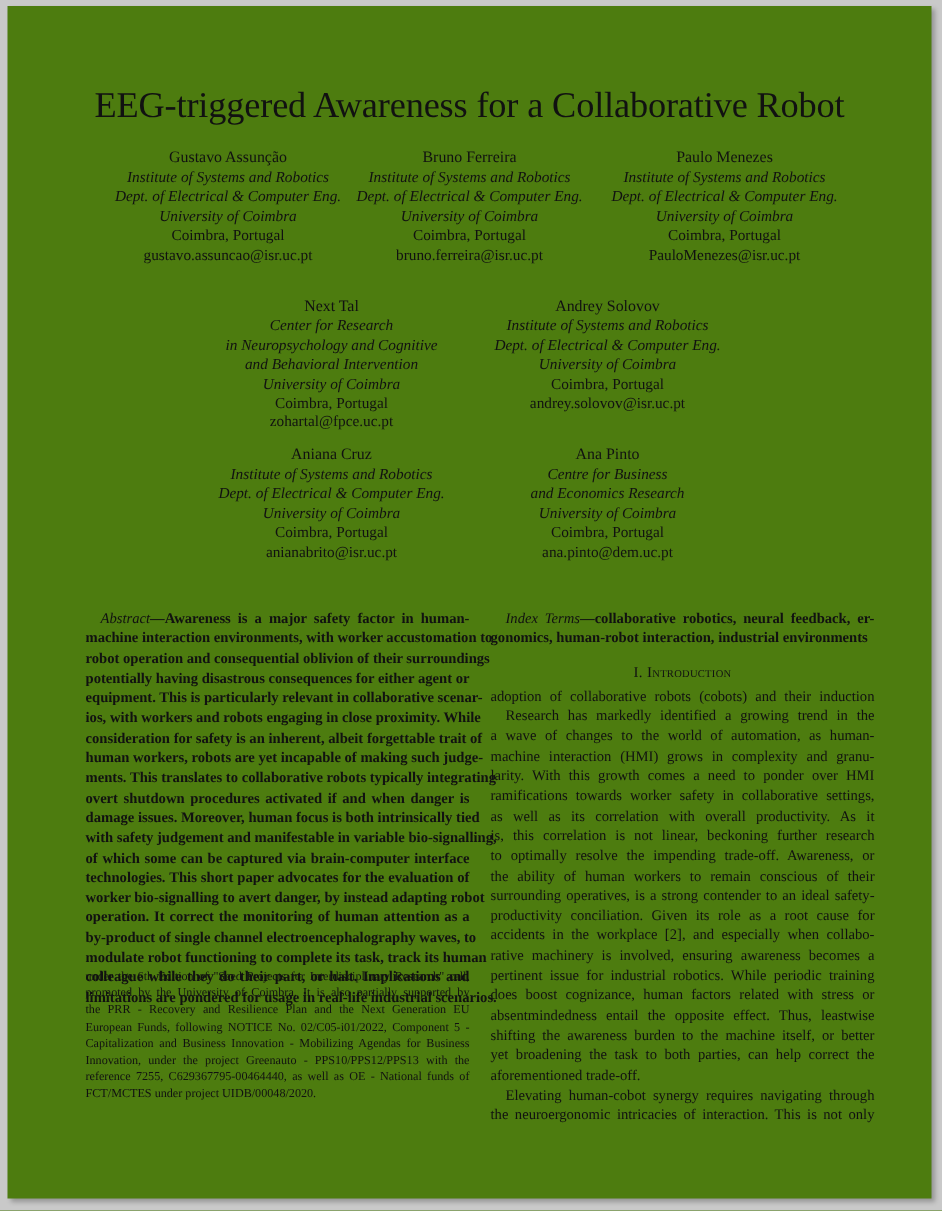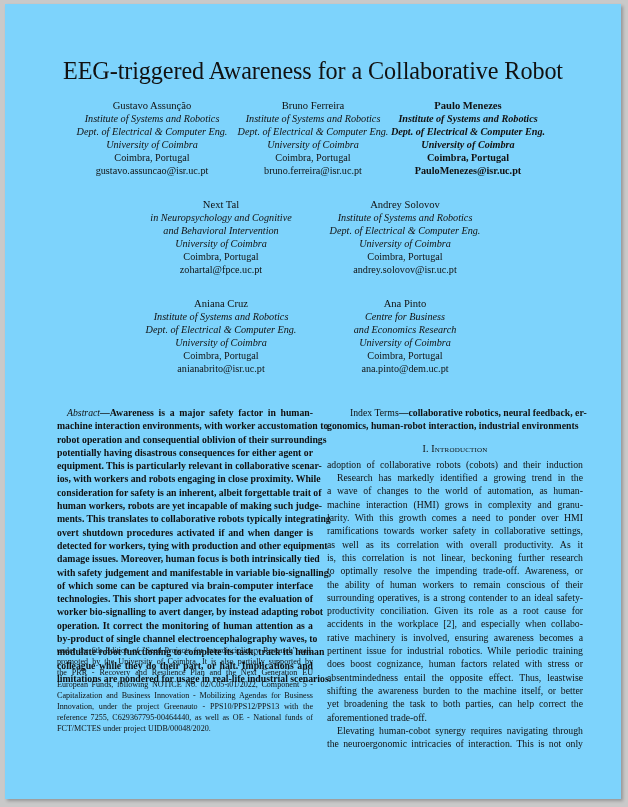--- a/index.html
+++ b/index.html
@@ -2,21 +2,21 @@
 <html><head>
 <meta charset="utf-8">
 <style>
   html, body { margin:0; padding:0; }
   body {
     width:628px; height:807px; background:#c9c9c9; position:relative; overflow:hidden;
     font-family:"Liberation Serif", "DejaVu Serif", serif; color:#111;
   }
   .page {
     position:absolute; left:5px; top:4px; width:616px; height:795px;
-    background:#7dd3fc;
+    background:#4d7c0f;
     box-shadow: 2px 2px 3px rgba(0,0,0,0.25);
   }
   .title {
     position:absolute; left:0; width:616px; top:53px; text-align:center;
     font-size:24.2px; letter-spacing:-0.1px; line-height:28px; color:#111;
   }
   .author {
     position:absolute; text-align:center; font-size:10.2px; line-height:12.9px;
   }
   .author .name { font-size:10.6px; }
@@ -49,31 +49,32 @@
     <div>gustavo.assuncao@isr.uc.pt</div>
   </div>
   <div class="author" style="left:213px; top:96px; width:190px;">
     <div class="name">Bruno Ferreira</div>
     <div class="it">Institute of Systems and Robotics</div>
     <div class="it">Dept. of Electrical &amp; Computer Eng.</div>
     <div class="it">University of Coimbra</div>
     <div>Coimbra, Portugal</div>
     <div>bruno.ferreira@isr.uc.pt</div>
   </div>
-  <div class="author" style="left:368px; top:96px; width:190px;font-weight:bold;">
+  <div class="author" style="left:383px; top:96px; width:190px;">
     <div class="name">Paulo Menezes</div>
     <div class="it">Institute of Systems and Robotics</div>
     <div class="it">Dept. of Electrical &amp; Computer Eng.</div>
     <div class="it">University of Coimbra</div>
     <div>Coimbra, Portugal</div>
     <div>PauloMenezes@isr.uc.pt</div>
   </div>
 
   <div class="author" style="left:116px; top:195px; width:200px;">
     <div class="name">Next Tal</div>
+    <div class="it">Center for Research</div>
     <div class="it">in Neuropsychology and Cognitive</div>
     <div class="it">and Behavioral Intervention</div>
     <div class="it">University of Coimbra</div>
     <div>Coimbra, Portugal</div>
     <div>zohartal@fpce.uc.pt</div>
   </div>
   <div class="author" style="left:300px; top:195px; width:200px;">
     <div class="name">Andrey Solovov</div>
     <div class="it">Institute of Systems and Robotics</div>
     <div class="it">Dept. of Electrical &amp; Computer Eng.</div>
@@ -103,21 +104,20 @@
   <span class="jl" style="padding-left: 10px;"><span style="font-style: italic; font-weight: normal;">Abstract</span><span>—Awareness is a major safety factor in human-</span></span>
       <span class="jl">machine interaction environments, with worker accustomation to</span>
       <span class="jl">robot operation and consequential oblivion of their surroundings</span>
       <span class="jl">potentially having disastrous consequences for either agent or</span>
       <span class="jl">equipment. This is particularly relevant in collaborative scenar-</span>
       <span class="jl">ios, with workers and robots engaging in close proximity. While</span>
       <span class="jl">consideration for safety is an inherent, albeit forgettable trait of</span>
       <span class="jl">human workers, robots are yet incapable of making such judge-</span>
       <span class="jl">ments. This translates to collaborative robots typically integrating</span>
       <span class="jl">overt shutdown procedures activated if and when danger is</span>
-      <span class="jl">detected for workers, tying with production and other equipment</span>
       <span class="jl">damage issues. Moreover, human focus is both intrinsically tied</span>
       <span class="jl">with safety judgement and manifestable in variable bio-signalling,</span>
       <span class="jl">of which some can be captured via brain-computer interface</span>
       <span class="jl">technologies. This short paper advocates for the evaluation of</span>
       <span class="jl">worker bio-signalling to avert danger, by instead adapting robot</span>
       <span class="jl">operation. It correct the monitoring of human attention as a</span>
       <span class="jl">by-product of single channel electroencephalography waves, to</span>
       <span class="jl">modulate robot functioning to complete its task, track its human</span>
       <span class="jl">colleague while they do their part, or halt. Implications and</span>
       <span class="ll">limitations are pondered for usage in real-life industrial scenarios.</span>
@@ -129,21 +129,21 @@
       <span class="jl">the PRR - Recovery and Resilience Plan and the Next Generation EU</span>
       <span class="jl">European Funds, following NOTICE No. 02/C05-i01/2022, Component 5 -</span>
       <span class="jl">Capitalization and Business Innovation - Mobilizing Agendas for Business</span>
       <span class="jl">Innovation, under the project Greenauto - PPS10/PPS12/PPS13 with the</span>
       <span class="jl">reference 7255, C629367795-00464440, as well as OE - National funds of</span>
       <span class="ll">FCT/MCTES under project UIDB/00048/2020.</span>
     </div>
 
   <div class="col" style="left:322px; top:402px;">
     <div id="index-col" style="font-weight:bold;">
-        <span class="jl" style="padding-left: 10px;"><span style="font-weight: normal; margin-left: 13px;">Index Terms</span><span>—collaborative robotics, neural feedback, er-</span></span>
+        <span class="jl" style="padding-left: 10px;"><span style="font-style: italic; font-weight: normal;">Index Terms</span><span>—collaborative robotics, neural feedback, er-</span></span>
         <span class="ll">gonomics, human-robot interaction, industrial environments</span>
       </div>
     <div class="section-heading">
       <span>I.</span>
       <span class="sc">Introduction</span>
     </div>
     <div id="intro-p1">
         <span class="jl">adoption of collaborative robots (cobots) and their induction</span>
         <span class="jl" style="padding-left: 10px;">Research has markedly identified a growing trend in the</span>
         <span class="jl">a wave of changes to the world of automation, as human-</span>

